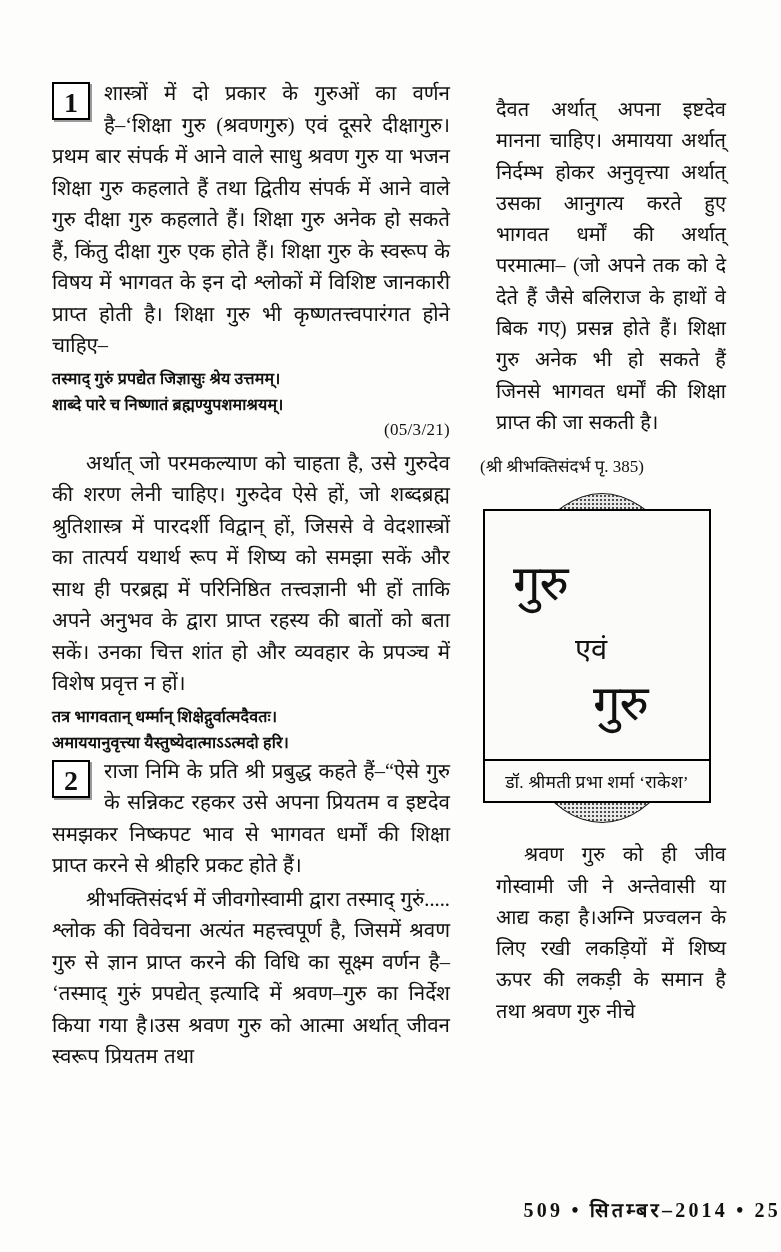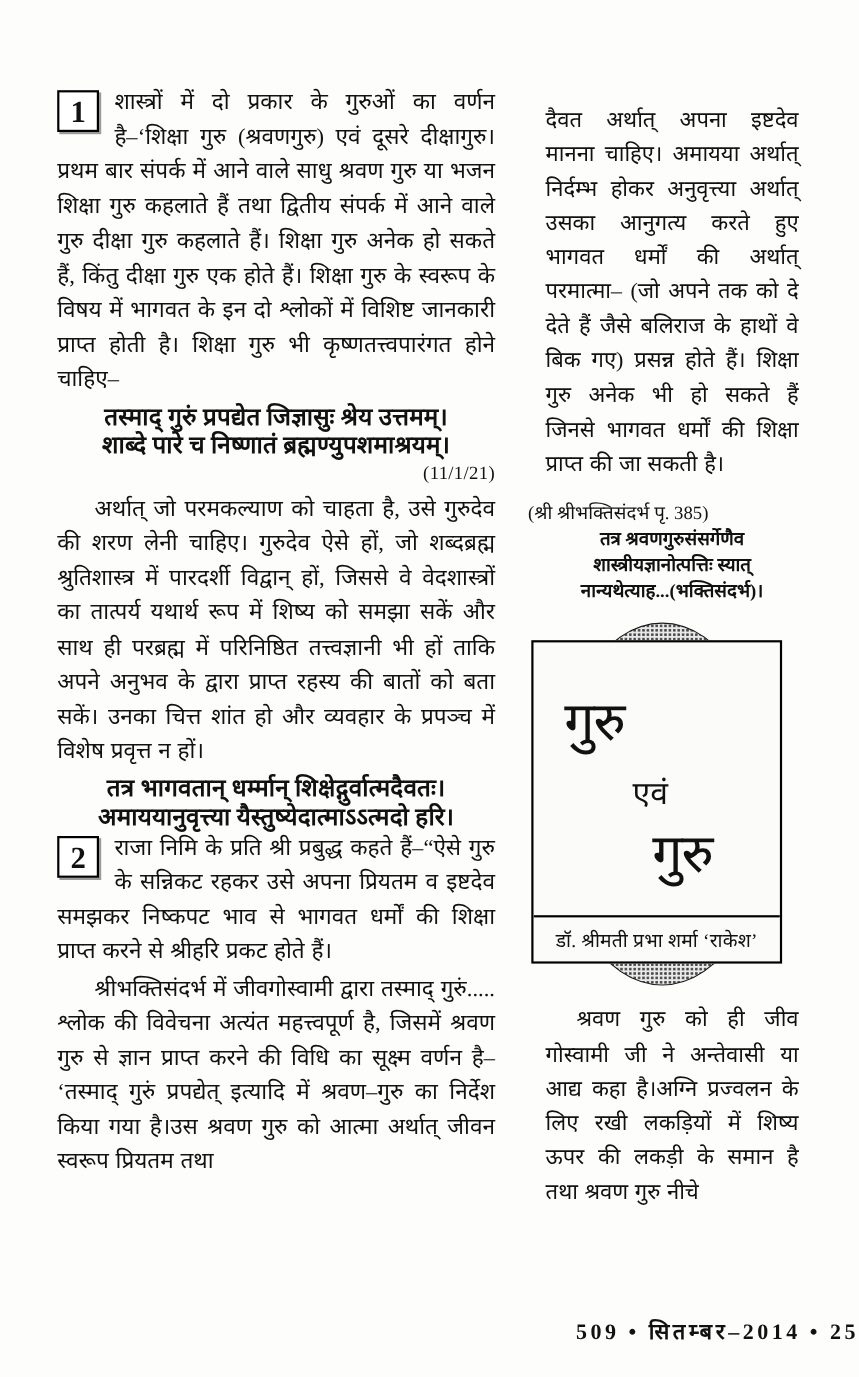--- a/index.html
+++ b/index.html
@@ -78,24 +78,23 @@
     line-height: 38px;
     text-align: center;
     background: #fff;
     box-sizing: border-box;
   }
 
   .clearfix::after { content: ""; display: block; clear: both; }
 
   
   .verse {
-    font-size: 22px;
+    font-size: 16px;
     line-height: 26px;
     font-weight: bold;
-    text-align: center;
     margin: 4px 0 0 0;
     letter-spacing: 0.2px;
   }
   .verse-line { display: block; white-space: nowrap; }
 
   .cite {
     font-size: 17px;
     text-align: right;
     margin: 2px 0 8px 0;
     letter-spacing: 0.3px;
@@ -215,21 +214,21 @@
     <div class="col-left">
 
       <div class="para clearfix">
         <span class="numbox">1</span><span>शास्त्रों में दो प्रकार के गुरुओं का वर्णन है–‘शिक्षा गुरु (श्रवणगुरु) एवं दूसरे दीक्षागुरु।प्रथम बार संपर्क में आने वाले साधु श्रवण गुरु या भजन शिक्षा गुरु कहलाते हैं तथा द्वितीय संपर्क में आने वाले गुरु दीक्षा गुरु कहलाते हैं। शिक्षा गुरु अनेक हो सकते हैं, किंतु दीक्षा गुरु एक होते हैं। शिक्षा गुरु के स्वरूप के विषय में भागवत के इन दो श्लोकों में विशिष्ट जानकारी प्राप्त होती है। शिक्षा गुरु भी कृष्णतत्त्वपारंगत होने चाहिए–</span>
       </div>
 
       <div class="verse">
         <span class="verse-line">तस्माद् गुरुं प्रपद्येत जिज्ञासुः श्रेय उत्तमम्।</span>
         <span class="verse-line">शाब्दे पारे च निष्णातं ब्रह्मण्युपशमाश्रयम्।</span>
       </div>
-      <div class="cite">(11/1/21)</div>
+      <div class="cite">(05/3/21)</div>
 
       <div class="para indent">अर्थात् जो परमकल्याण को चाहता है, उसे गुरुदेव की शरण लेनी चाहिए। गुरुदेव ऐसे हों, जो शब्दब्रह्म श्रुतिशास्त्र में पारदर्शी विद्वान् हों, जिससे वे वेदशास्त्रों का तात्पर्य यथार्थ रूप में शिष्य को समझा सकें और साथ ही परब्रह्म में परिनिष्ठित तत्त्वज्ञानी भी हों ताकि अपने अनुभव के द्वारा प्राप्त रहस्य की बातों को बता सकें। उनका चित्त शांत हो और व्यवहार के प्रपञ्च में विशेष प्रवृत्त न हों।</div>
 
       <div class="verse">
         <span class="verse-line">तत्र भागवतान् धर्म्मान् शिक्षेद्गुर्वात्मदैवतः।</span>
         <span class="verse-line">अमाययानुवृत्त्या यैस्तुष्येदात्माऽऽत्मदो हरि।</span>
       </div>
 
       <div class="para clearfix">
         <span class="numbox">2</span><span>राजा निमि के प्रति श्री प्रबुद्ध कहते हैं–“ऐसे गुरु के सन्निकट रहकर उसे अपना प्रियतम व इष्टदेव समझकर निष्कपट भाव से भागवत धर्मों की शिक्षा प्राप्त करने से श्रीहरि प्रकट होते हैं।</span>
@@ -237,25 +236,20 @@
 
       <div class="para indent">श्रीभक्तिसंदर्भ में जीवगोस्वामी द्वारा तस्माद् गुरुं..... श्लोक की विवेचना अत्यंत महत्त्वपूर्ण है, जिसमें श्रवण गुरु से ज्ञान प्राप्त करने की विधि का सूक्ष्म वर्णन है– ‘तस्माद् गुरुं प्रपद्येत् इत्यादि में श्रवण–गुरु का निर्देश किया गया है।उस श्रवण गुरु को आत्मा अर्थात् जीवन स्वरूप प्रियतम तथा</div>
     </div>
 
     <div class="col-right">
 
       <div class="para-right">दैवत अर्थात् अपना इष्टदेव मानना चाहिए। अमायया अर्थात् निर्दम्भ होकर अनुवृत्त्या अर्थात् उसका आनुगत्य करते हुए भागवत धर्मों की अर्थात् परमात्मा– (जो अपने तक को दे देते हैं जैसे बलिराज के हाथों वे बिक गए) प्रसन्न होते हैं। शिक्षा गुरु अनेक भी हो सकते हैं जिनसे भागवत धर्मों की शिक्षा प्राप्त की जा सकती है।</div>
 
       <div class="cite-center">(श्री श्रीभक्तिसंदर्भ पृ. 385)</div>
 
-      <div class="verse-right">
-        <span class="verse-line">तत्र श्रवणगुरुसंसर्गेणैव</span>
-        <span class="verse-line">शास्त्रीयज्ञानोत्पत्तिः स्यात्</span>
-        <span class="verse-line">नान्यथेत्याह...(भक्तिसंदर्भ)।</span>
-      </div>
 
       <div class="plate-wrap">
         <div class="plate-ellipse"></div>
         <div class="plate-box">
           <div class="plate-title">
             <span class="plate-word-1">गुरु</span>
             <span class="plate-word-2">एवं</span>
             <span class="plate-word-3">गुरु</span>
           </div>
           <div class="plate-rule"></div>

